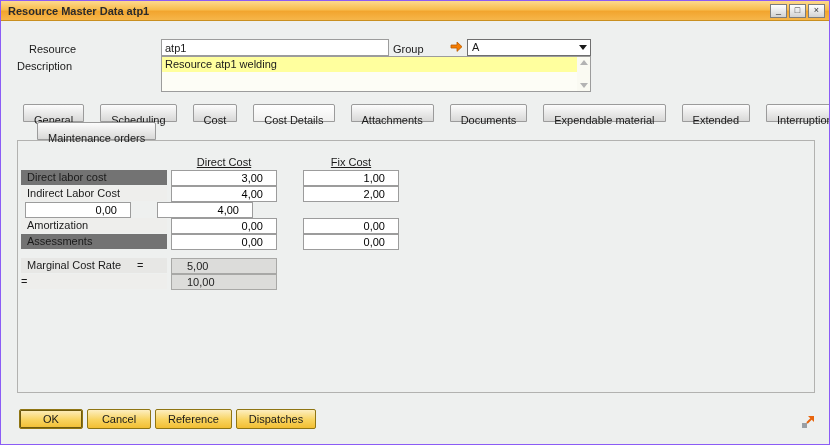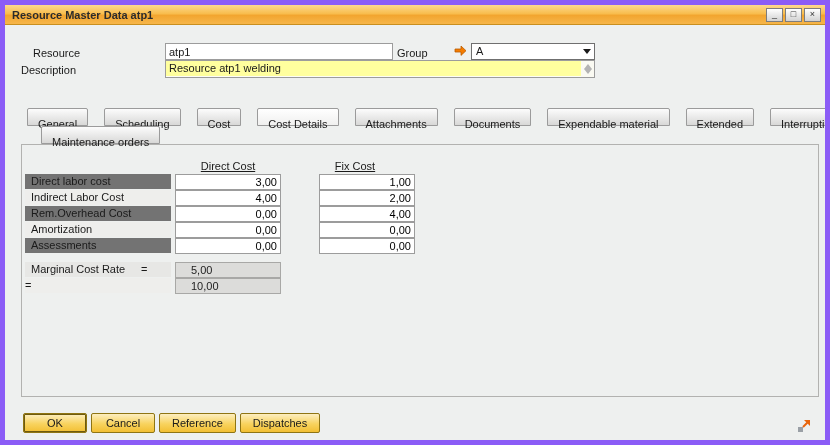--- a/index.html
+++ b/index.html
@@ -1,20 +1,20 @@
 <!DOCTYPE html>
 <html><head>
 <meta charset="utf-8">
 <style>
   * { margin:0; padding:0; box-sizing:border-box; }
   html,body { background:#b9b9b9; }
   body { font-family:"Liberation Sans", sans-serif; }
 
   .win { position:relative; width:830px; height:445px; background:#eef0ef;
-         border:5px solid #8b5cf6; font-size:11px; color:#1a1a1a; overflow:hidden; }
+         border:1px solid #8b5cf6; font-size:11px; color:#1a1a1a; overflow:hidden; }
 
   
   .titlebar { position:absolute; top:0; left:0; right:0; height:20px;
     background:linear-gradient(to bottom,#fdd98e 0%,#f8bd4e 45%,#f2a52f 55%,#f6b64a 100%);
     border-bottom:1px solid #c98f1f; display:flex; align-items:center; padding:0 4px; }
   .title { font-weight:bold; font-size:11px; color:#2b2b2b; padding-left:3px; flex:1; }
   .winbtns { display:flex; gap:2px; }
   .wbtn { width:17px; height:14px; background:linear-gradient(#ffffff,#d2d2d2);
     border:1px solid #7d7d7d; font-size:9px; line-height:11px; text-align:center;
     color:#333; cursor:default; }
@@ -26,21 +26,21 @@
   input.field { outline:none; }
 
   .combo { position:absolute; border:1px solid #6f6f6f; background:#fff; height:17px; display:flex; }
   .combo .val { flex:1; padding:1px 4px; line-height:13px; }
   .combo .dd { width:14px; display:flex; align-items:center; justify-content:center; }
   .tri-down { width:0; height:0; border-left:4px solid transparent;
     border-right:4px solid transparent; border-top:5px solid #1a1a1a; }
 
   .linkarrow { position:absolute; cursor:pointer; }
 
-  .descbox { position:absolute; left:160px; top:55px; width:430px; height:18px;
+  .descbox { position:absolute; left:160px; top:55px; width:430px; height:36px;
     border:1px solid #9c9c9c; background:#fdfdf6; display:flex; }
   .descmain { flex:1; }
   .descline { height:15px; background:#ffff9e; padding:1px 3px; line-height:13px;
     white-space:nowrap; overflow:hidden; }
   .descscroll { width:13px; display:flex; flex-direction:column;
     justify-content:space-between; align-items:center; padding:3px 0; background:#fafaf2; }
   .tri-up-s { width:0; height:0; border-left:4px solid transparent;
     border-right:4px solid transparent; border-bottom:5px solid #b3b3b3; }
   .tri-down-s { width:0; height:0; border-left:4px solid transparent;
     border-right:4px solid transparent; border-top:5px solid #b3b3b3; }
@@ -59,22 +59,22 @@
 
   .colhdr { position:absolute; top:154px; text-decoration:underline; text-align:center;
     height:14px; line-height:14px; }
 
   .rows { position:absolute; left:20px; top:169px; }
   .crow { display:flex; height:16px; align-items:center; }
   .rlabel { width:146px; height:15px; line-height:15px; padding-left:6px;
     background:#737373; margin-bottom:1px; }
   .crow:nth-child(even) .rlabel { background:#eeeeec; }
   .cinput { margin-left:4px; width:106px; height:16px; border:1px solid #9c9c9c;
-    background:#fff; text-align:right; padding:0 3px; font-size:11px; font-family:inherit; }
-  .cinput.fix { margin-left:38px; width:96px; }
+    background:#fff; text-align:right; padding:0 13px; font-size:11px; font-family:inherit; }
+  .cinput.fix { margin-left:26px; width:96px; }
 
   .totals { position:absolute; left:20px; top:257px; }
   .trow { display:flex; height:16px; align-items:center; }
   .tband { width:146px; height:15px; line-height:15px; display:flex;
     background:#e7e7e5; margin-bottom:1px; }
   .trow:nth-child(even) .tband { background:#eeeeec; }
   .tband .tl { flex:1; padding-left:6px; }
   .tband .op { width:30px; }
   .rofield { margin-left:4px; width:106px; height:16px; border:1px solid #a8a8a6;
     background:#dcdcda; text-align:left; padding:0 15px; line-height:14px; color:#222; }
@@ -156,21 +156,20 @@
       <span class="rlabel">Direct labor cost</span>
       <input class="cinput" value="3,00" style="">
       <input class="cinput fix" value="1,00" style="">
     </div>
     <div class="crow">
       <span class="rlabel">Indirect Labor Cost</span>
       <input class="cinput" value="4,00" style="">
       <input class="cinput fix" value="2,00" style="">
     </div>
     <div class="crow">
-      <span class="rlabel">Rem.Overhead Cost</span>
       <input class="cinput" value="0,00" style="">
       <input class="cinput fix" value="4,00" style="">
     </div>
     <div class="crow">
       <span class="rlabel">Amortization</span>
       <input class="cinput" value="0,00" style="">
       <input class="cinput fix" value="0,00" style="">
     </div>
     <div class="crow">
       <span class="rlabel">Assessments</span>

